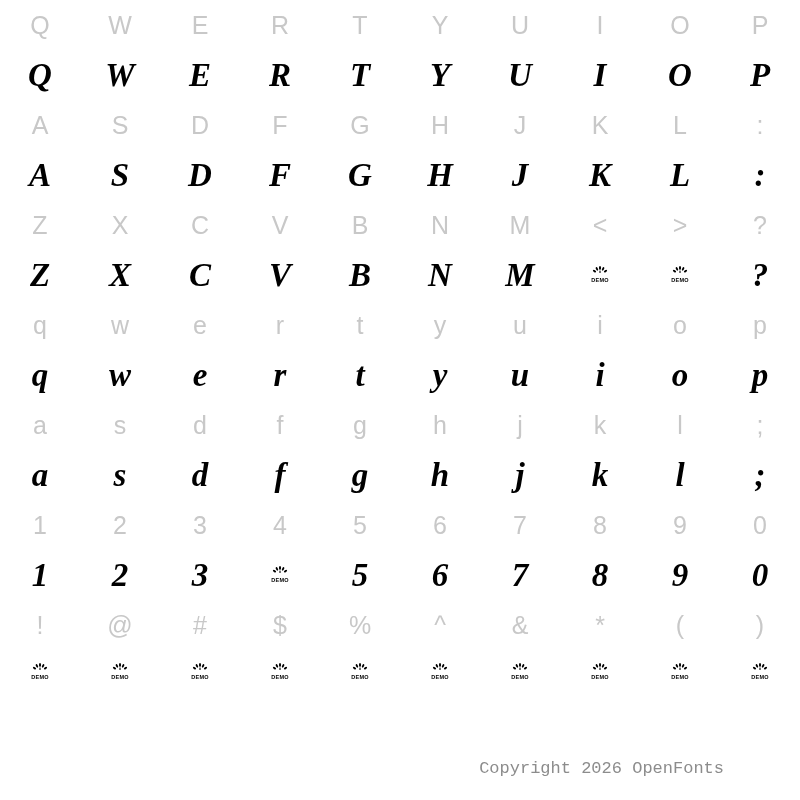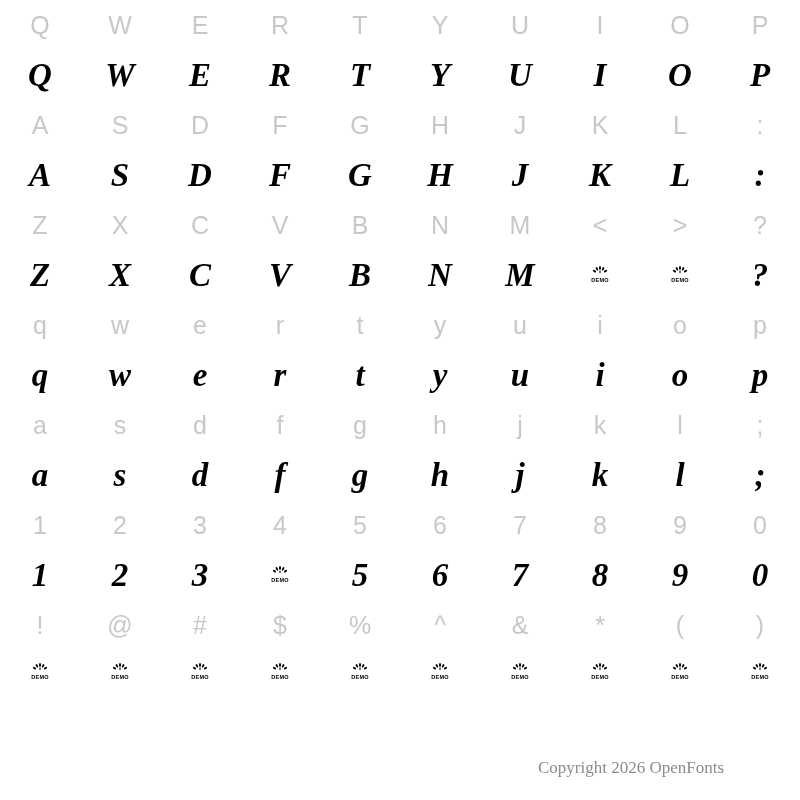--- a/index.html
+++ b/index.html
@@ -84,21 +84,21 @@
   }
 
   #footer {
     position: absolute;
     left: 0;
     right: 0;
     bottom: 22px;
     text-align: right;
     padding-right: 76px;
     color: #8c8c8c;
-    font-family: Liberation Serif, serif;
+    font-family: Liberation Mono, monospace;
     font-size: 17px;
   }
 </style>
 </head>
 <body>
 
 <div id="sheet">
     <div class="row row-key">
       <div class="cell">Q</div>
       <div class="cell">W</div>

